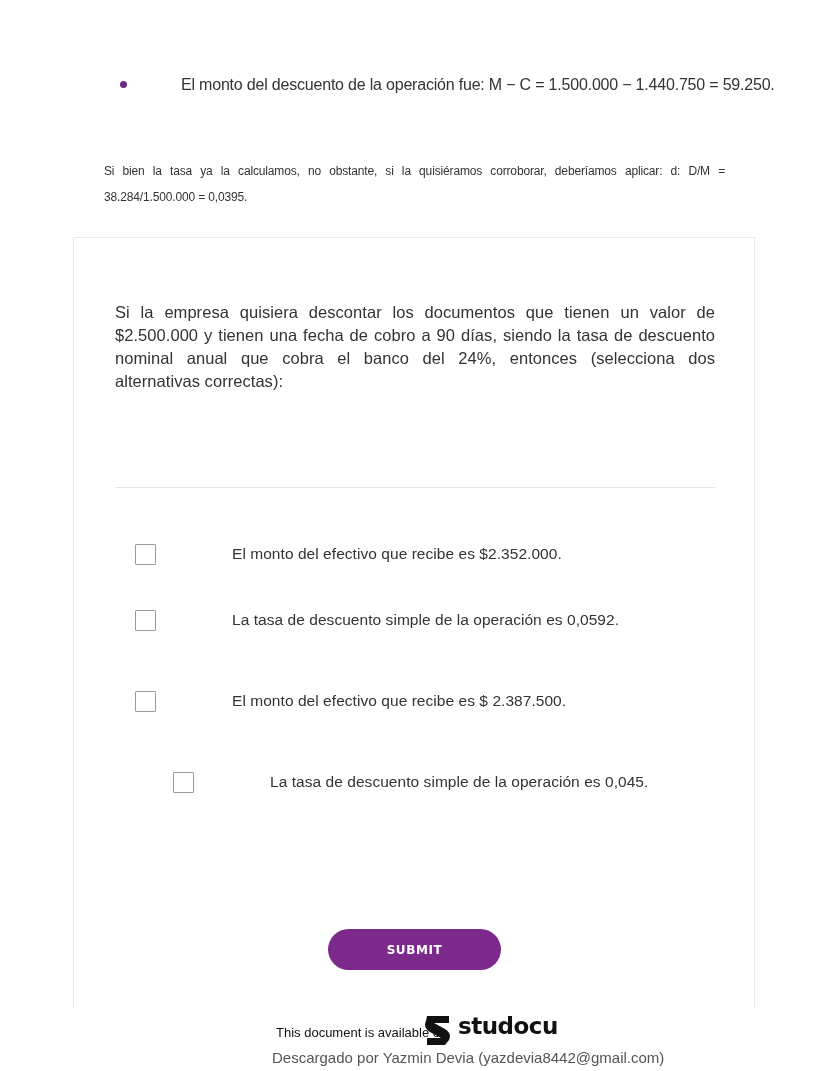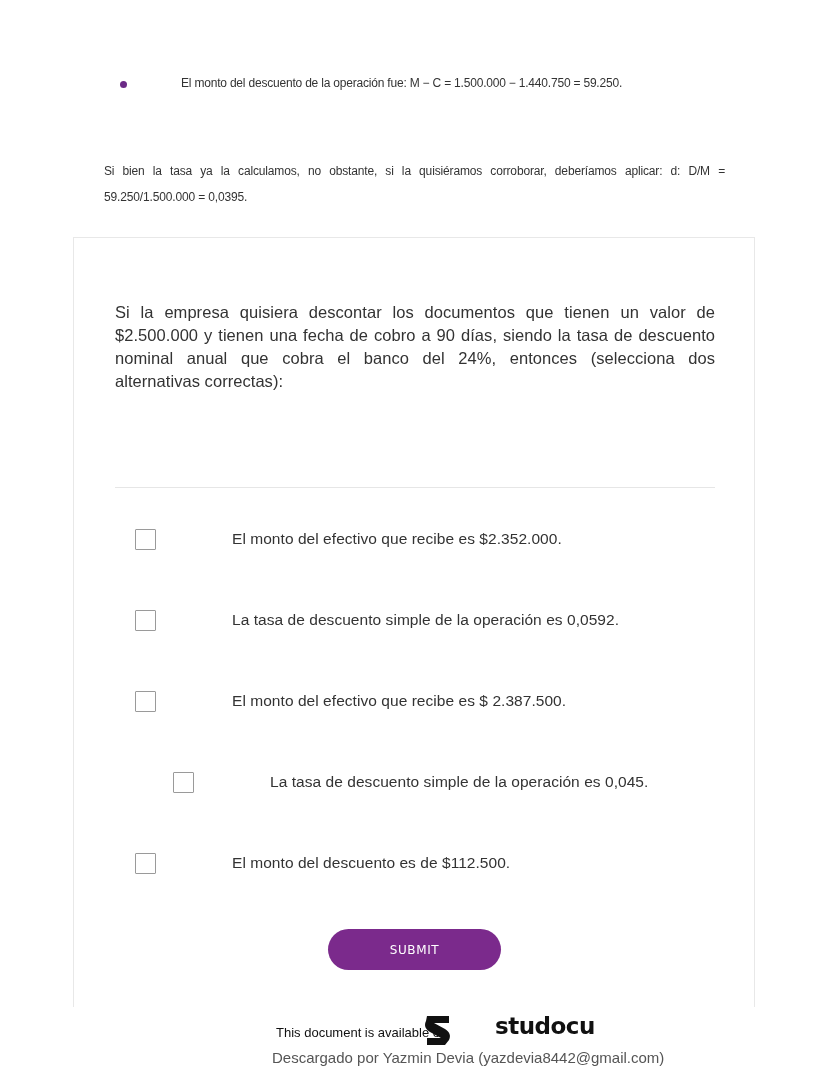--- a/index.html
+++ b/index.html
@@ -1,73 +1,69 @@
 <!DOCTYPE html>
 <html><head>
   <meta charset="utf-8">
   <style>
     * { box-sizing: border-box; margin: 0; padding: 0; }
     html, body { width: 828px; height: 1071px; background: #ffffff; overflow: hidden; }
     body { position: relative; font-family: "Liberation Sans", sans-serif; color: #333333; }
 
     .bullet-row { position: absolute; left: 118px; top: 76px; width: 620px; height: 18px; }
     .bullet-dot { position: absolute; left: 2px; top: 5px; width: 7px; height: 7px; border-radius: 50%; background: #6b2a86; }
-    .bullet-text { position: absolute; left: 63px; top: 0; font-size: 12px; color: #333; letter-spacing: -0.2px; white-space: nowrap; }
+    .bullet-text { position: absolute; left: 63px; top: 0; font-size: 16px; color: #333; letter-spacing: -0.2px; white-space: nowrap; }
 
     .para { position: absolute; left: 104px; top: 158px; width: 621px; font-size: 12px; line-height: 26px; color: #333; text-align: justify; letter-spacing: -0.15px; }
 
     .card { position: absolute; left: 73px; top: 237px; width: 682px; height: 770px; border: 1px solid #e8e8e8; border-bottom: none; background: #fff; }
     .question { position: absolute; left: 41px; top: 63px; width: 600px; font-size: 16.5px; line-height: 23px; color: #333; text-align: justify; text-align-last: left; letter-spacing: 0.05px; }
     .divider { position: absolute; left: 41px; top: 249px; width: 600px; height: 1px; background: #e6e6e6; }
 
     .option { position: absolute; left: 61px; width: 560px; height: 22px; cursor: pointer; }
     .checkbox { position: absolute; left: 0; top: 0; width: 21px; height: 21px; border: 1px solid #9a9a9a; background: #fff; border-radius: 1px; }
     .option-label { position: absolute; left: 97px; top: 1px; font-size: 15.5px; color: #333; white-space: nowrap; letter-spacing: 0.05px; }
 
-    .submit-btn { position: absolute; left: 254px; top: 691px; width: 173px; height: 41px; border-radius: 21px; background: #7b2a8c; color: #fff; border: none; font-family: "DejaVu Sans", sans-serif; font-weight: normal; font-size: 12px; letter-spacing: 0.6px; cursor: pointer; }
+    .submit-btn { position: absolute; left: 254px; top: 691px; width: 173px; height: 41px; border-radius: 21px; background: #7b2a8c; color: #fff; border: none; font-family: "DejaVu Sans", sans-serif; font-weight: bold; font-size: 12px; letter-spacing: 0.6px; cursor: pointer; }
 
     .footer-avail { position: absolute; left: 276px; top: 1025px; font-size: 13px; color: #111; white-space: nowrap; }
     .studocu-logo { position: absolute; left: 423px; top: 1014px; width: 30px; height: 32px; }
-    .studocu-word { position: absolute; left: 458px; top: 1013px; font-family: "DejaVu Sans", sans-serif; font-weight: bold; font-size: 23px; color: #111; letter-spacing: -0.5px; margin-left: 37px; }
+    .studocu-word { position: absolute; left: 458px; top: 1013px; font-family: "DejaVu Sans", sans-serif; font-weight: bold; font-size: 23px; color: #111; letter-spacing: -0.5px; }
     .footer-download { position: absolute; left: 272px; top: 1049px; font-size: 15px; color: #555; white-space: nowrap; }
   </style>
 </head>
 <body>
 
 <div class="bullet-row">
   <span class="bullet-dot"></span>
   <span class="bullet-text">El monto del descuento de la operación fue: M − C = 1.500.000 − 1.440.750 = 59.250.</span>
 </div>
 
-<p class="para">Si bien la tasa ya la calculamos, no obstante, si la quisiéramos corroborar, deberíamos aplicar: d: D/M = 59.250/1.500.000 = 0,0395.</p>
+<p class="para">Si bien la tasa ya la calculamos, no obstante, si la quisiéramos corroborar, deberíamos aplicar: d: D/M = 38.284/1.500.000 = 0,0395.</p>
 
 <div class="card">
   <p class="question">Si la empresa quisiera descontar los documentos que tienen un valor de $2.500.000 y tienen una fecha de cobro a 90 días, siendo la tasa de descuento nominal anual que cobra el banco del 24%, entonces (selecciona dos alternativas correctas):</p>
   <div class="divider"></div>
 
-  <div class="option" style="top:291px;">
+  <div class="option" style="top:306px;">
     <span class="checkbox"></span>
     <span class="option-label">El monto del efectivo que recibe es $2.352.000.</span>
   </div>
   <div class="option" style="top:372px;text-decoration:underline;">
     <span class="checkbox"></span>
     <span class="option-label">La tasa de descuento simple de la operación es 0,0592.</span>
   </div>
   <div class="option" style="top:453px;padding-left:28px;">
     <span class="checkbox"></span>
     <span class="option-label">El monto del efectivo que recibe es $ 2.387.500.</span>
   </div>
   <div class="option" style="top:534px;margin-left:38px;">
     <span class="checkbox"></span>
     <span class="option-label">La tasa de descuento simple de la operación es 0,045.</span>
   </div>
-  <div class="option" style="top:615px;">
-    <span class="checkbox"></span>
-    <span class="option-label">El monto del descuento es de $112.500.</span>
-  </div>
 
   <button class="submit-btn">SUBMIT</button>
 </div>
 
 <span class="footer-avail">This document is available on</span>
 <svg class="studocu-logo" viewBox="0 0 30 32">
   <path d="M4 2 H26 V9 H11 L22 15 C27 18 28 22 26 26 L22 31 H4 V24 H18 L7 18 C2 15 1 11 3 7 Z" fill="#111"></path>
 </svg>
 <span class="studocu-word">studocu</span>
 <span class="footer-download">Descargado por Yazmin Devia (yazdevia8442@gmail.com)</span>

